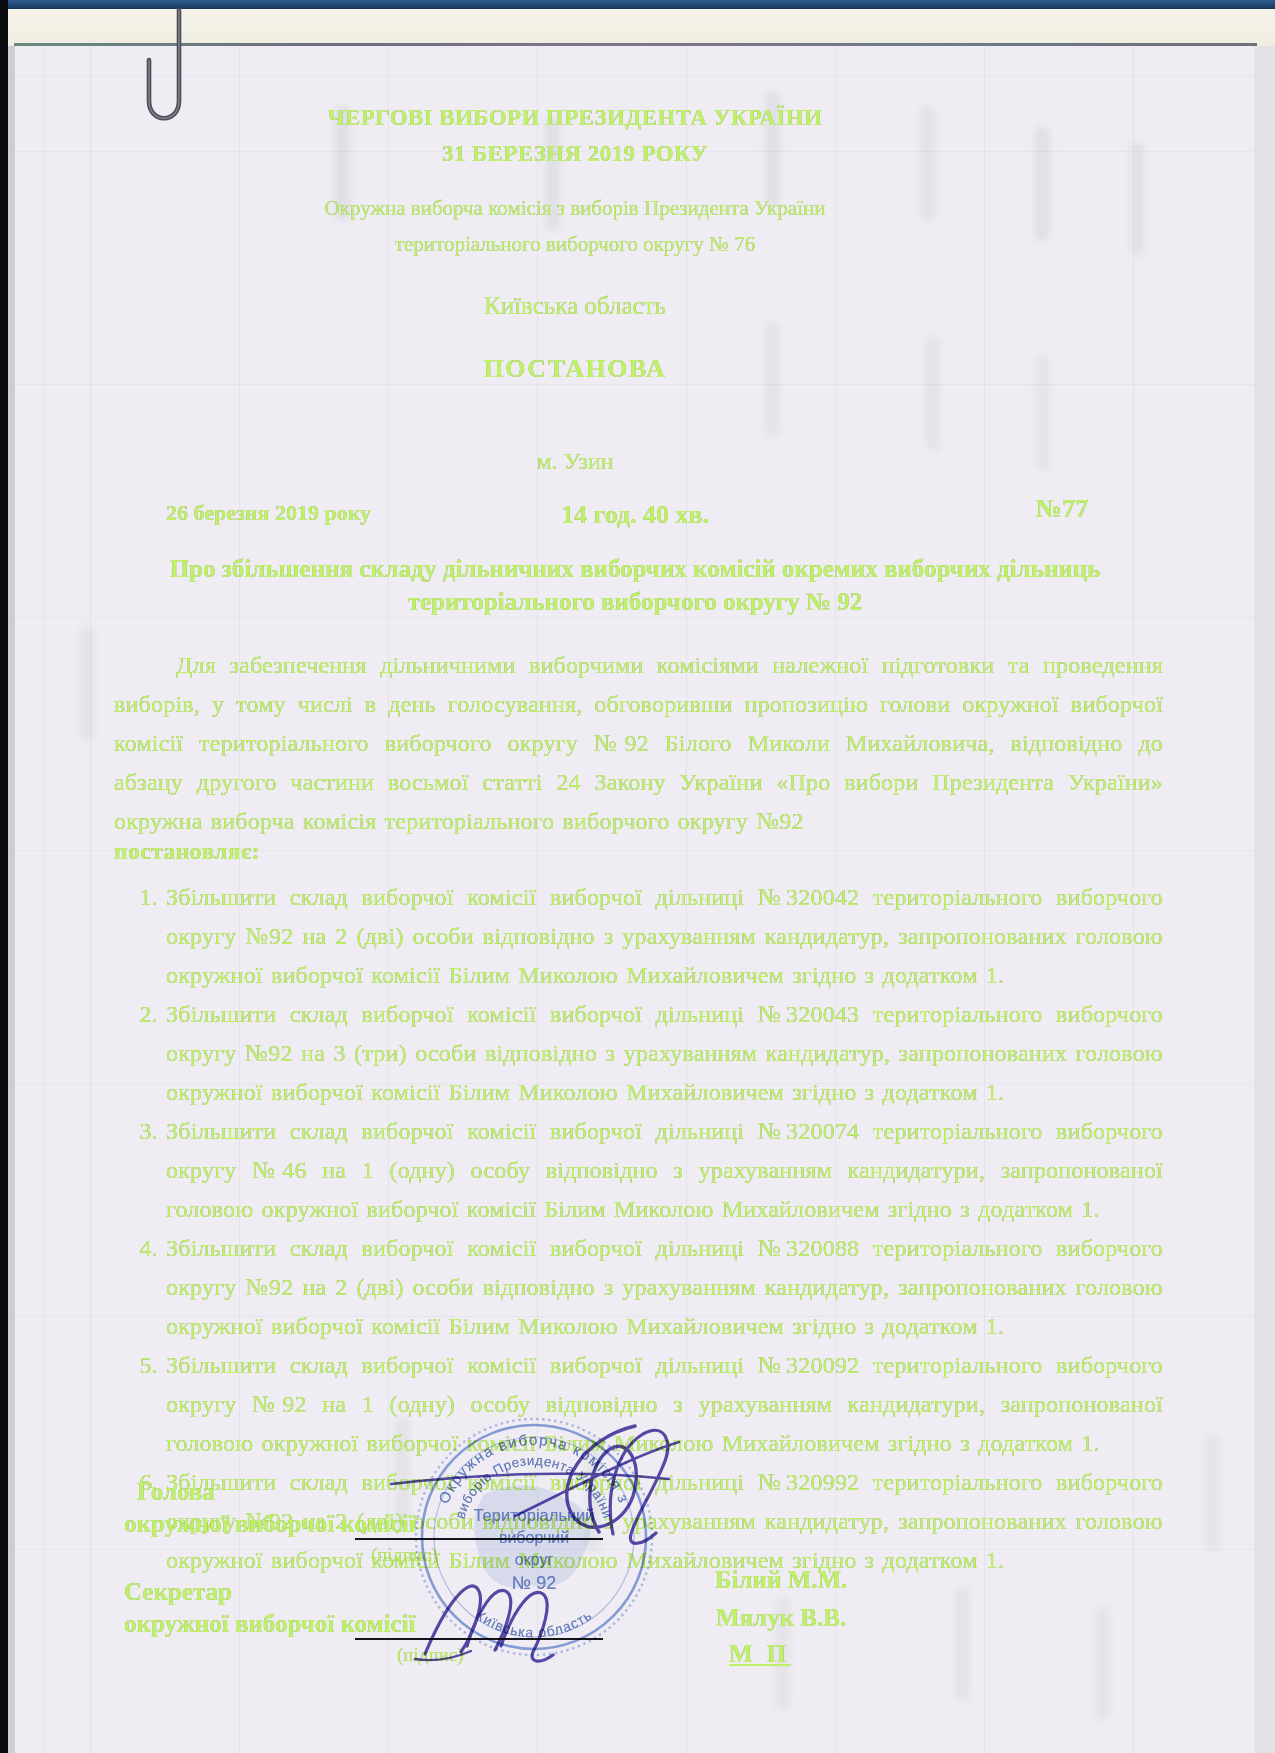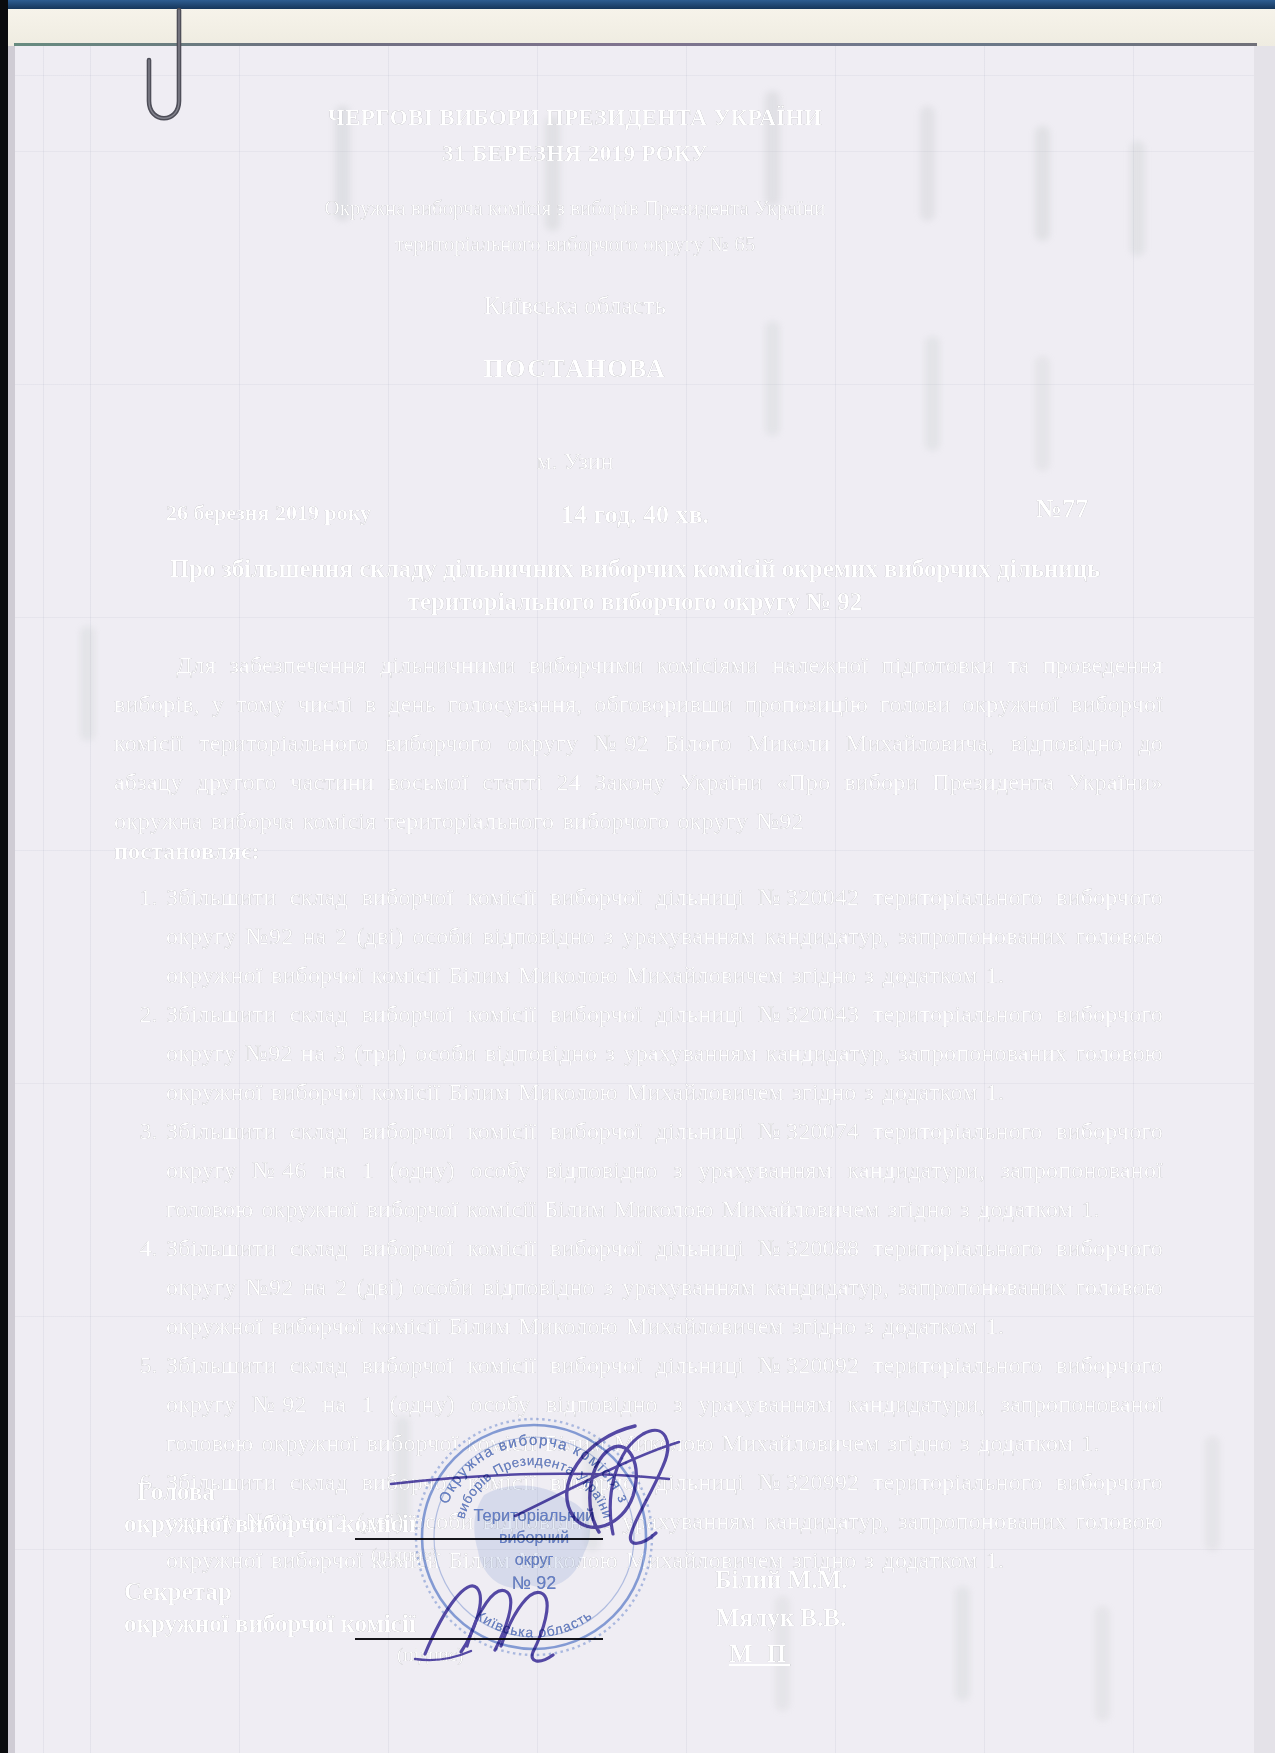--- a/index.html
+++ b/index.html
@@ -42,21 +42,21 @@
       700px 250px 0 rgba(152,163,158,.11),
       -255px 520px 0 rgba(152,163,158,.12),
       60px 1310px 0 rgba(152,163,158,.12),
       250px 1330px 0 rgba(152,163,158,.12),
       440px 1490px 0 rgba(152,163,158,.11),
       620px 1480px 0 rgba(152,163,158,.12),
       760px 1500px 0 rgba(152,163,158,.11),
       870px 1330px 0 rgba(152,163,158,.11);}
 
   
-  .doc{position:absolute;top:46px;left:15px;width:1239px;height:1707px;color:#ffffff;}
+  .doc{position:absolute;top:46px;left:15px;width:1239px;height:1707px;color:#bef264;}
   .abs{position:absolute;}
   .ctr{text-align:center;}
   .b{font-weight:bold;}
   .doc *{text-shadow:0 0 .5px rgba(25,25,40,.5);}
 
   .title-wrap{left:100px;top:54px;width:920px;font-size:23px;line-height:36px;letter-spacing:.4px;}
   .org-wrap{left:100px;top:144px;width:920px;font-size:21px;line-height:36px;}
   .region{left:100px;top:246px;width:920px;font-size:25px;}
   .posta{left:100px;top:308px;width:920px;font-size:26px;letter-spacing:1.5px;}
   .place{left:100px;top:402px;width:920px;font-size:24px;}
@@ -103,21 +103,21 @@
 
 <div class="doc">
 
   <div class="abs ctr b title-wrap">
     <div>ЧЕРГОВІ ВИБОРИ ПРЕЗИДЕНТА УКРАЇНИ</div>
     <div>31 БЕРЕЗНЯ 2019 РОКУ</div>
   </div>
 
   <div class="abs ctr org-wrap">
     <div>Окружна виборча комісія з виборів Президента України</div>
-    <div>територіального виборчого округу № 65</div>
+    <div>територіального виборчого округу № 76</div>
   </div>
 
   <div class="abs ctr region">Київська область</div>
   <div class="abs ctr b posta">ПОСТАНОВА</div>
   <div class="abs ctr place">м. Узин</div>
 
   <div class="abs b date-left">26 березня  2019 року</div>
   <div class="abs b date-time">14 год.  40 хв.</div>
   <div class="abs b date-num">№77</div>
 

